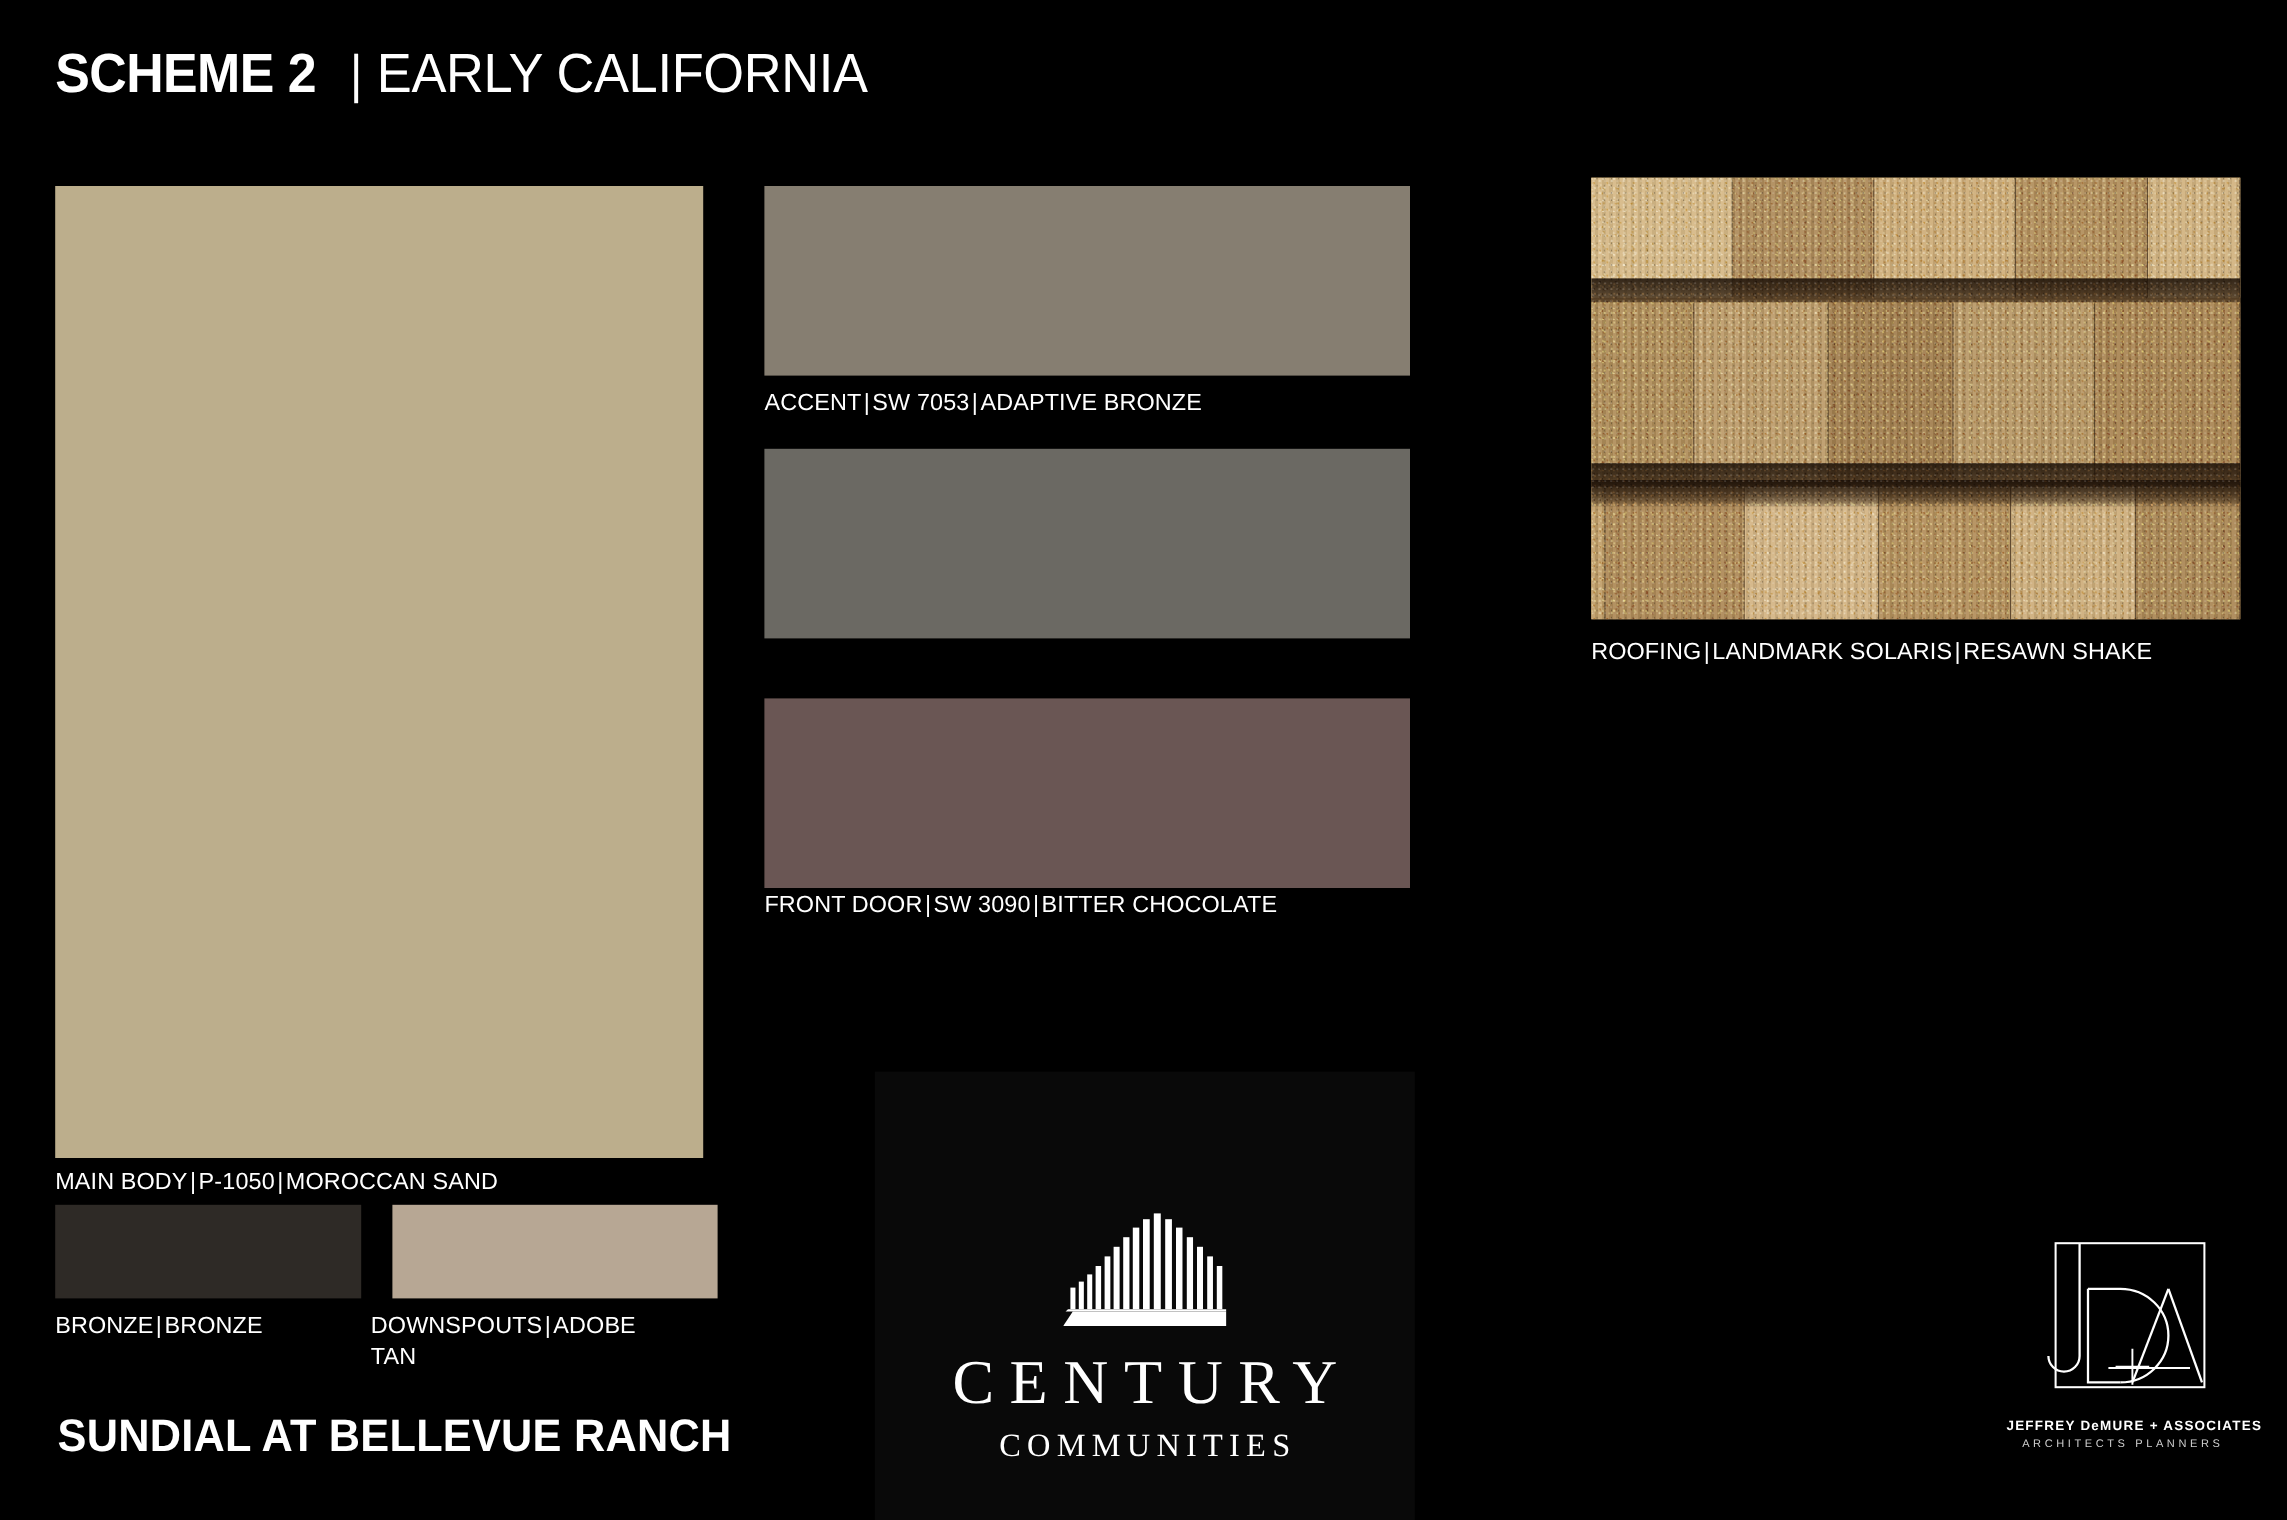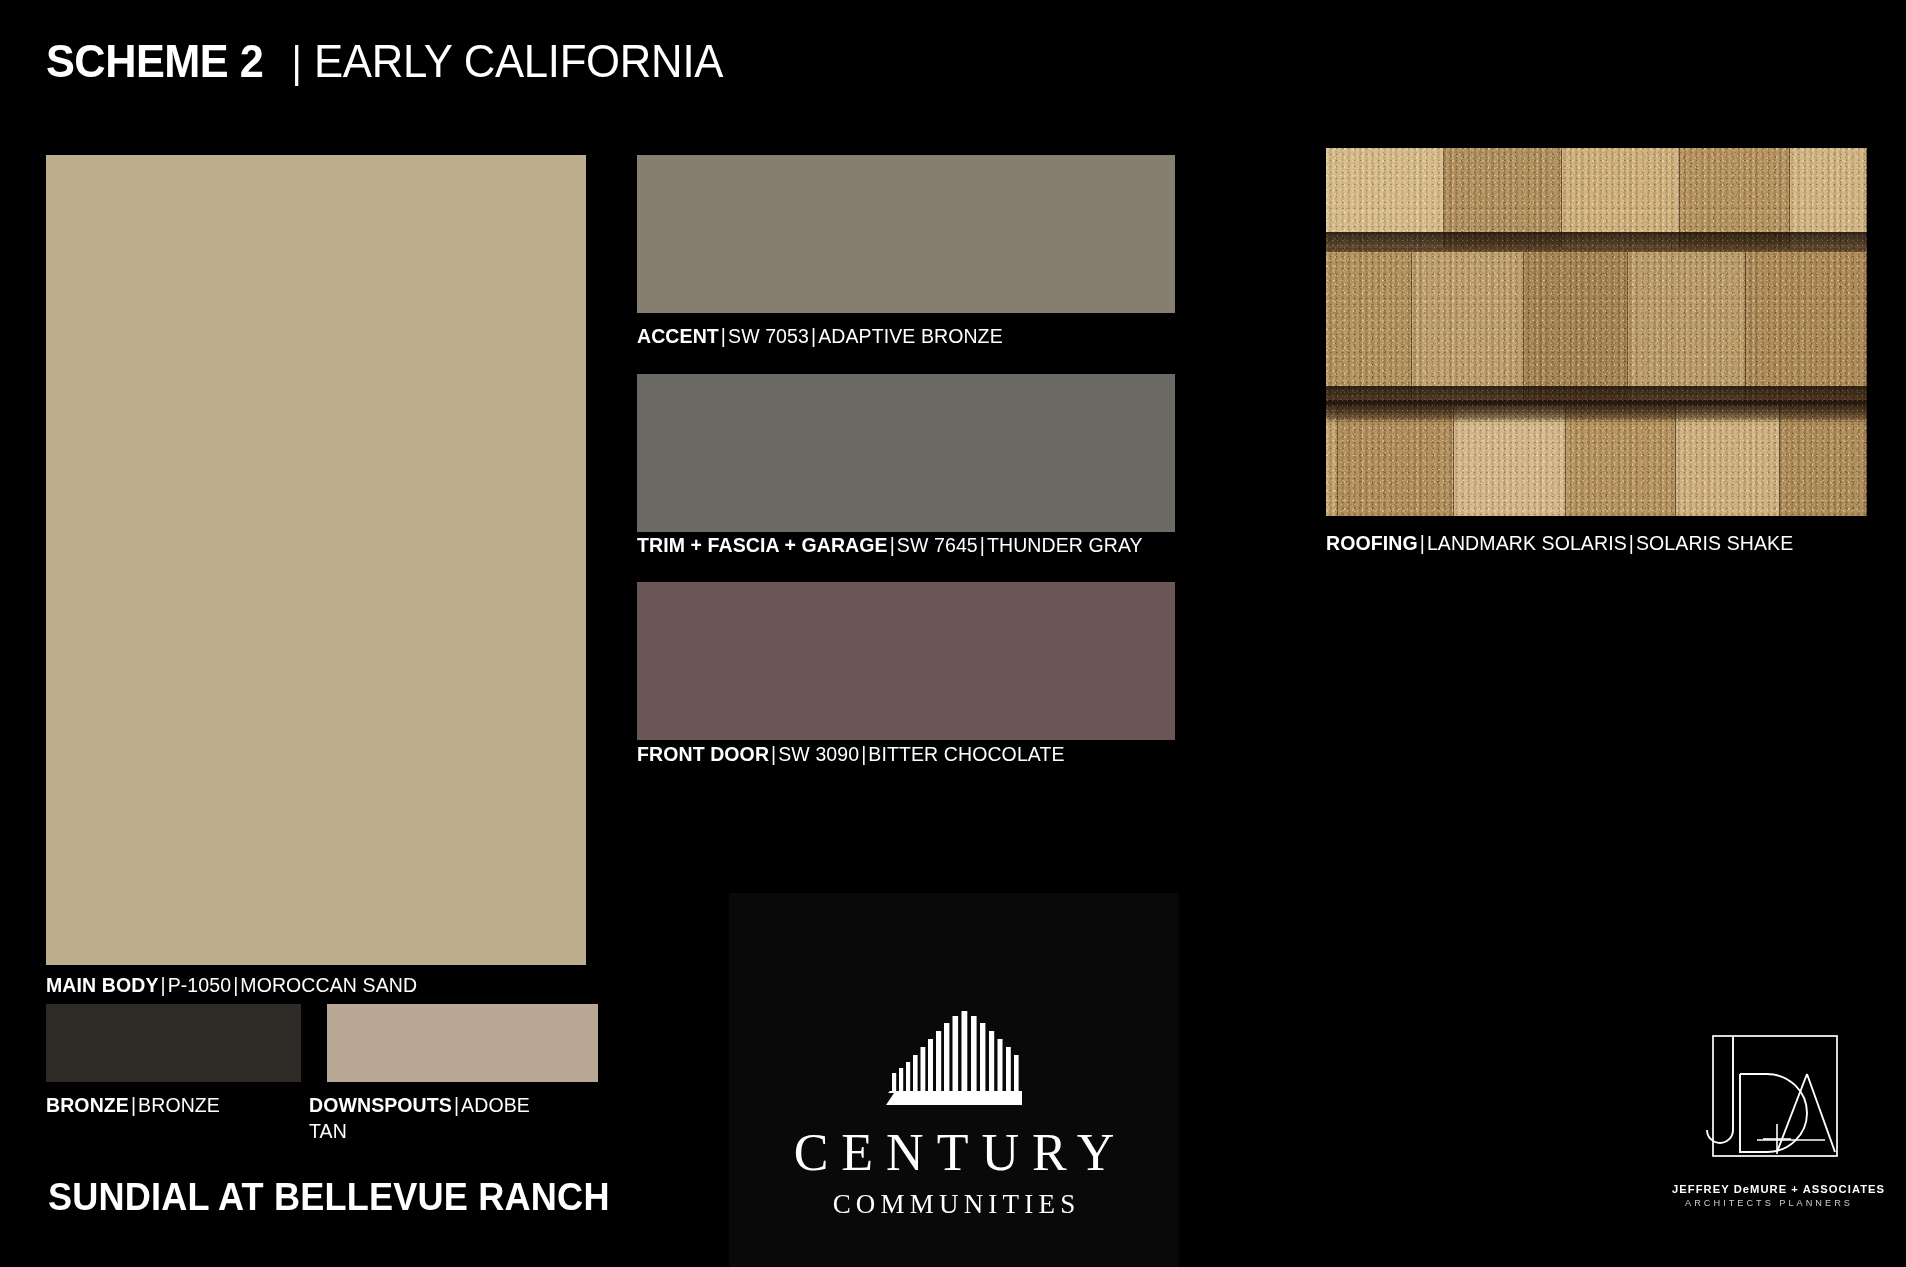--- a/index.html
+++ b/index.html
@@ -28,21 +28,21 @@
     font-size:46px; font-weight:400; color:#ffffff;
     letter-spacing:-0.3px; transform:scaleX(0.95); transform-origin:left center;
   }
 
   
   .cap{
     position:absolute; color:#ffffff; font-size:19.5px;
     font-weight:400; letter-spacing:0.1px; white-space:nowrap;
     line-height:1.32;
   }
-  .cap b{ font-weight:700; }
+  .cap b{ font-weight:400; }
   .cap .pipe{ font-weight:400; padding:0 2px; }
   .cap.wrap{ white-space:normal; width:250px; }
 
   
   .swatch{ position:absolute; }
 
   #sw-main      { left:46px;  top:155px;  width:540px; height:810px; background:#bcae8c; }
   #sw-accent    { left:637px; top:155px;  width:538px; height:158px; background:#867e71; }
   #sw-trim      { left:637px; top:374px;  width:538px; height:158px; background:#6b6963; }
   #sw-door      { left:637px; top:582px;  width:538px; height:158px; background:#6a5654; }
@@ -156,23 +156,20 @@
   <div class="cap" style="left:46px; top:973px;">
     <b>MAIN BODY</b><span class="pipe">|</span><span>P-1050</span><span class="pipe">|</span><span>MOROCCAN SAND</span>
   </div>
 
   <div class="swatch" id="sw-accent"></div>
   <div class="cap" style="left:637px; top:324px;">
     <b>ACCENT</b><span class="pipe">|</span><span>SW 7053</span><span class="pipe">|</span><span>ADAPTIVE BRONZE</span>
   </div>
 
   <div class="swatch" id="sw-trim"></div>
-  <div class="cap" style="left:637px; top:533px;">
-    <b>TRIM + FASCIA + GARAGE</b><span class="pipe">|</span><span>SW 7645</span><span class="pipe">|</span><span>THUNDER GRAY</span>
-  </div>
 
   <div class="swatch" id="sw-door"></div>
   <div class="cap" style="left:637px; top:742px;">
     <b>FRONT DOOR</b><span class="pipe">|</span><span>SW 3090</span><span class="pipe">|</span><span>BITTER CHOCOLATE</span>
   </div>
 
   <div class="swatch" id="sw-roof">
     <div class="roof-inner">
 
       <div class="roof-course" style="top:0px; height:100px; background-color:#c9a873;">
@@ -200,21 +197,21 @@
         <div class="tab" style="left:240px; width:110px; background:rgba(158,120,70,0.40);"></div>
         <div class="tab" style="left:350px; width:104px; background:rgba(221,194,146,0.36);"></div>
         <div class="tab" style="left:454px; width:87px;  background:rgba(140,104,58,0.42);"></div>
       </div>
       <div class="shadow-band" style="top:252px; height:22px;"></div>
       <div class="grain"></div>
       <div class="grain2"></div>
     </div>
   </div>
   <div class="cap" style="left:1326px; top:531px;">
-    <b>ROOFING</b><span class="pipe">|</span><span>LANDMARK SOLARIS</span><span class="pipe">|</span><span>SOLARIS SHAKE</span>
+    <b>ROOFING</b><span class="pipe">|</span><span>LANDMARK SOLARIS</span><span class="pipe">|</span><span>RESAWN SHAKE</span>
   </div>
 
   <div class="swatch" id="sw-gutters"></div>
   <div class="cap" style="left:46px; top:1093px;">
     <b>BRONZE</b><span class="pipe">|</span><span>BRONZE</span>
   </div>
 
   <div class="swatch" id="sw-downspout"></div>
   <div class="cap wrap" style="left:309px; top:1093px;">
     <b>DOWNSPOUTS</b><span class="pipe">|</span><span>ADOBE TAN</span>

